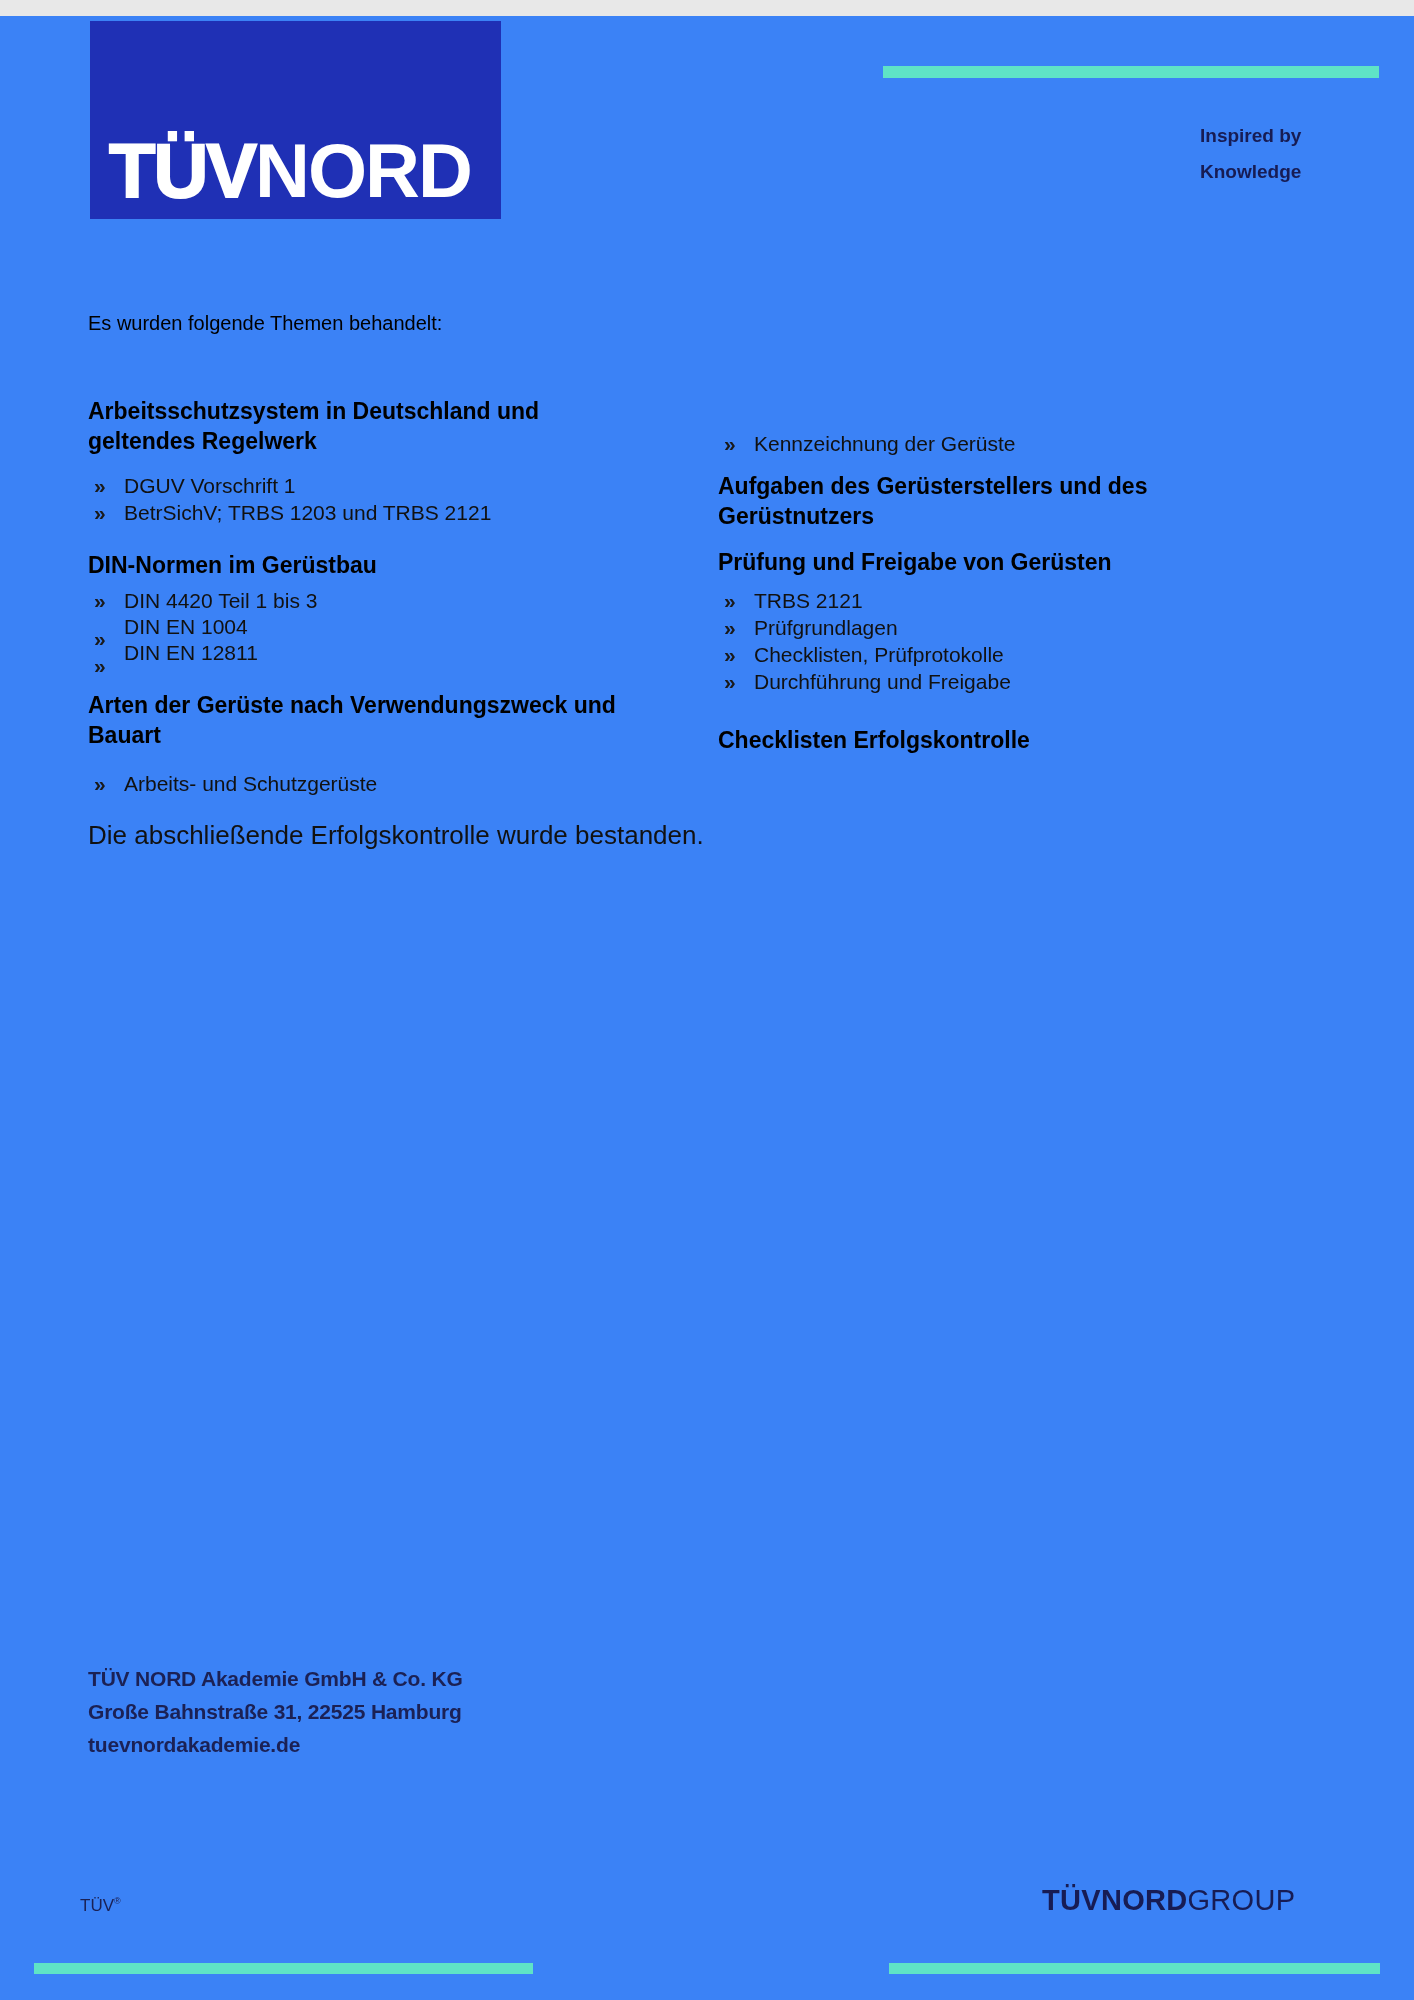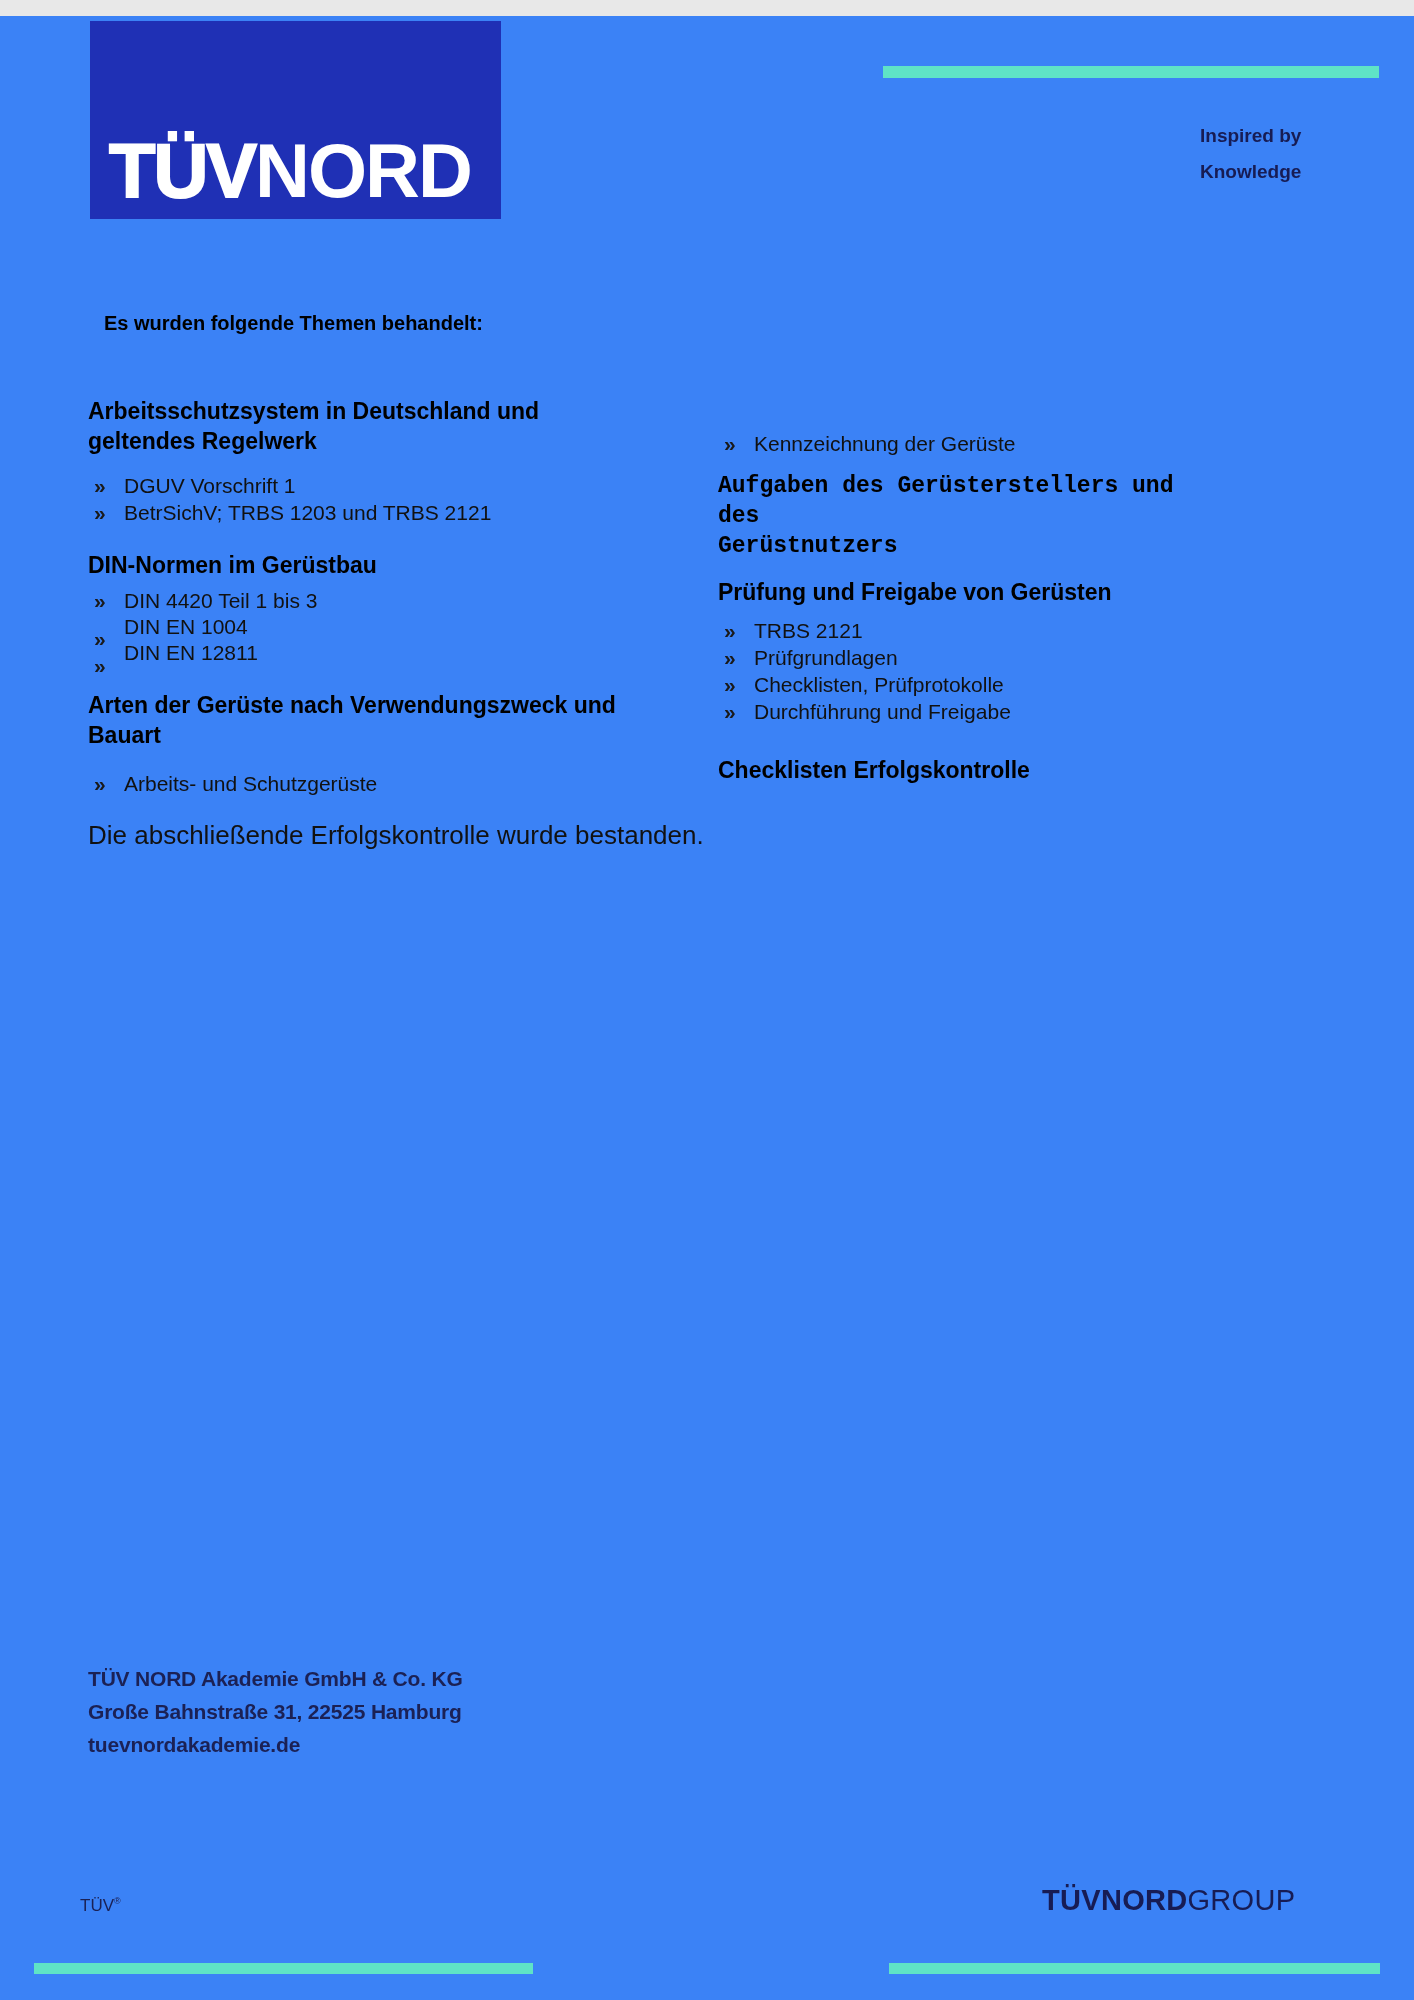--- a/index.html
+++ b/index.html
@@ -27,22 +27,22 @@
   .teal-bar{position:absolute;background:#5fe3c6;height:12px;}
   .teal-top{left:883px;top:50px;width:496px;}
   .teal-bottom-left{left:34px;top:1947px;width:499px;height:11px;}
   .teal-bottom-right{left:889px;top:1947px;width:491px;height:11px;}
   .tagline{
     position:absolute;left:1200px;top:102px;
     color:#171c54;font-weight:700;font-size:19px;line-height:36px;
   }
   
   .intro{
-    position:absolute;left:104px;top:296px;
-    font-size:20px;font-weight:700;color:#000;
+    position:absolute;left:88px;top:296px;
+    font-size:20px;font-weight:400;color:#000;
   }
   .col{position:absolute;top:380px;}
   .col-left{left:88px;width:560px;}
   .col-right{left:718px;width:500px;}
   .heading{
     font-size:23px;font-weight:700;line-height:30px;color:#000;
     white-space:pre-line;margin:0;
   }
   .blist{margin:0;padding:0;list-style:none;}
   .bullet{
@@ -50,21 +50,21 @@
     font-size:21px;line-height:27px;color:#111;
   }
   .din .bullet{line-height:26px;}
   .marker{
     position:absolute;left:6px;top:0;
     font-weight:700;color:#1a1a1a;
   }
   .marker.offset-a{top:12px;}
   .marker.offset-b{top:13px;}
   .mt16{margin-top:16px;} .mt24{margin-top:24px;} .mt20{margin-top:20px;}
-  .mt14{margin-top:14px;font-family:Liberation Mono, monospace;} .mt8{margin-top:8px;}  .mt10{margin-top:10px;}
+  .mt14{margin-top:14px;} .mt8{margin-top:8px;}  .mt10{margin-top:10px;}
   .mt30{margin-top:30px;} .pt34{padding-top:34px;}
   .closing{
     position:absolute;left:88px;top:804px;
     font-size:26px;color:#111;
   }
   
   .footer-address{
     position:absolute;left:88px;top:1646px;
     color:#1b2155;font-size:21px;font-weight:700;line-height:33px;
     letter-spacing:-0.2px;

